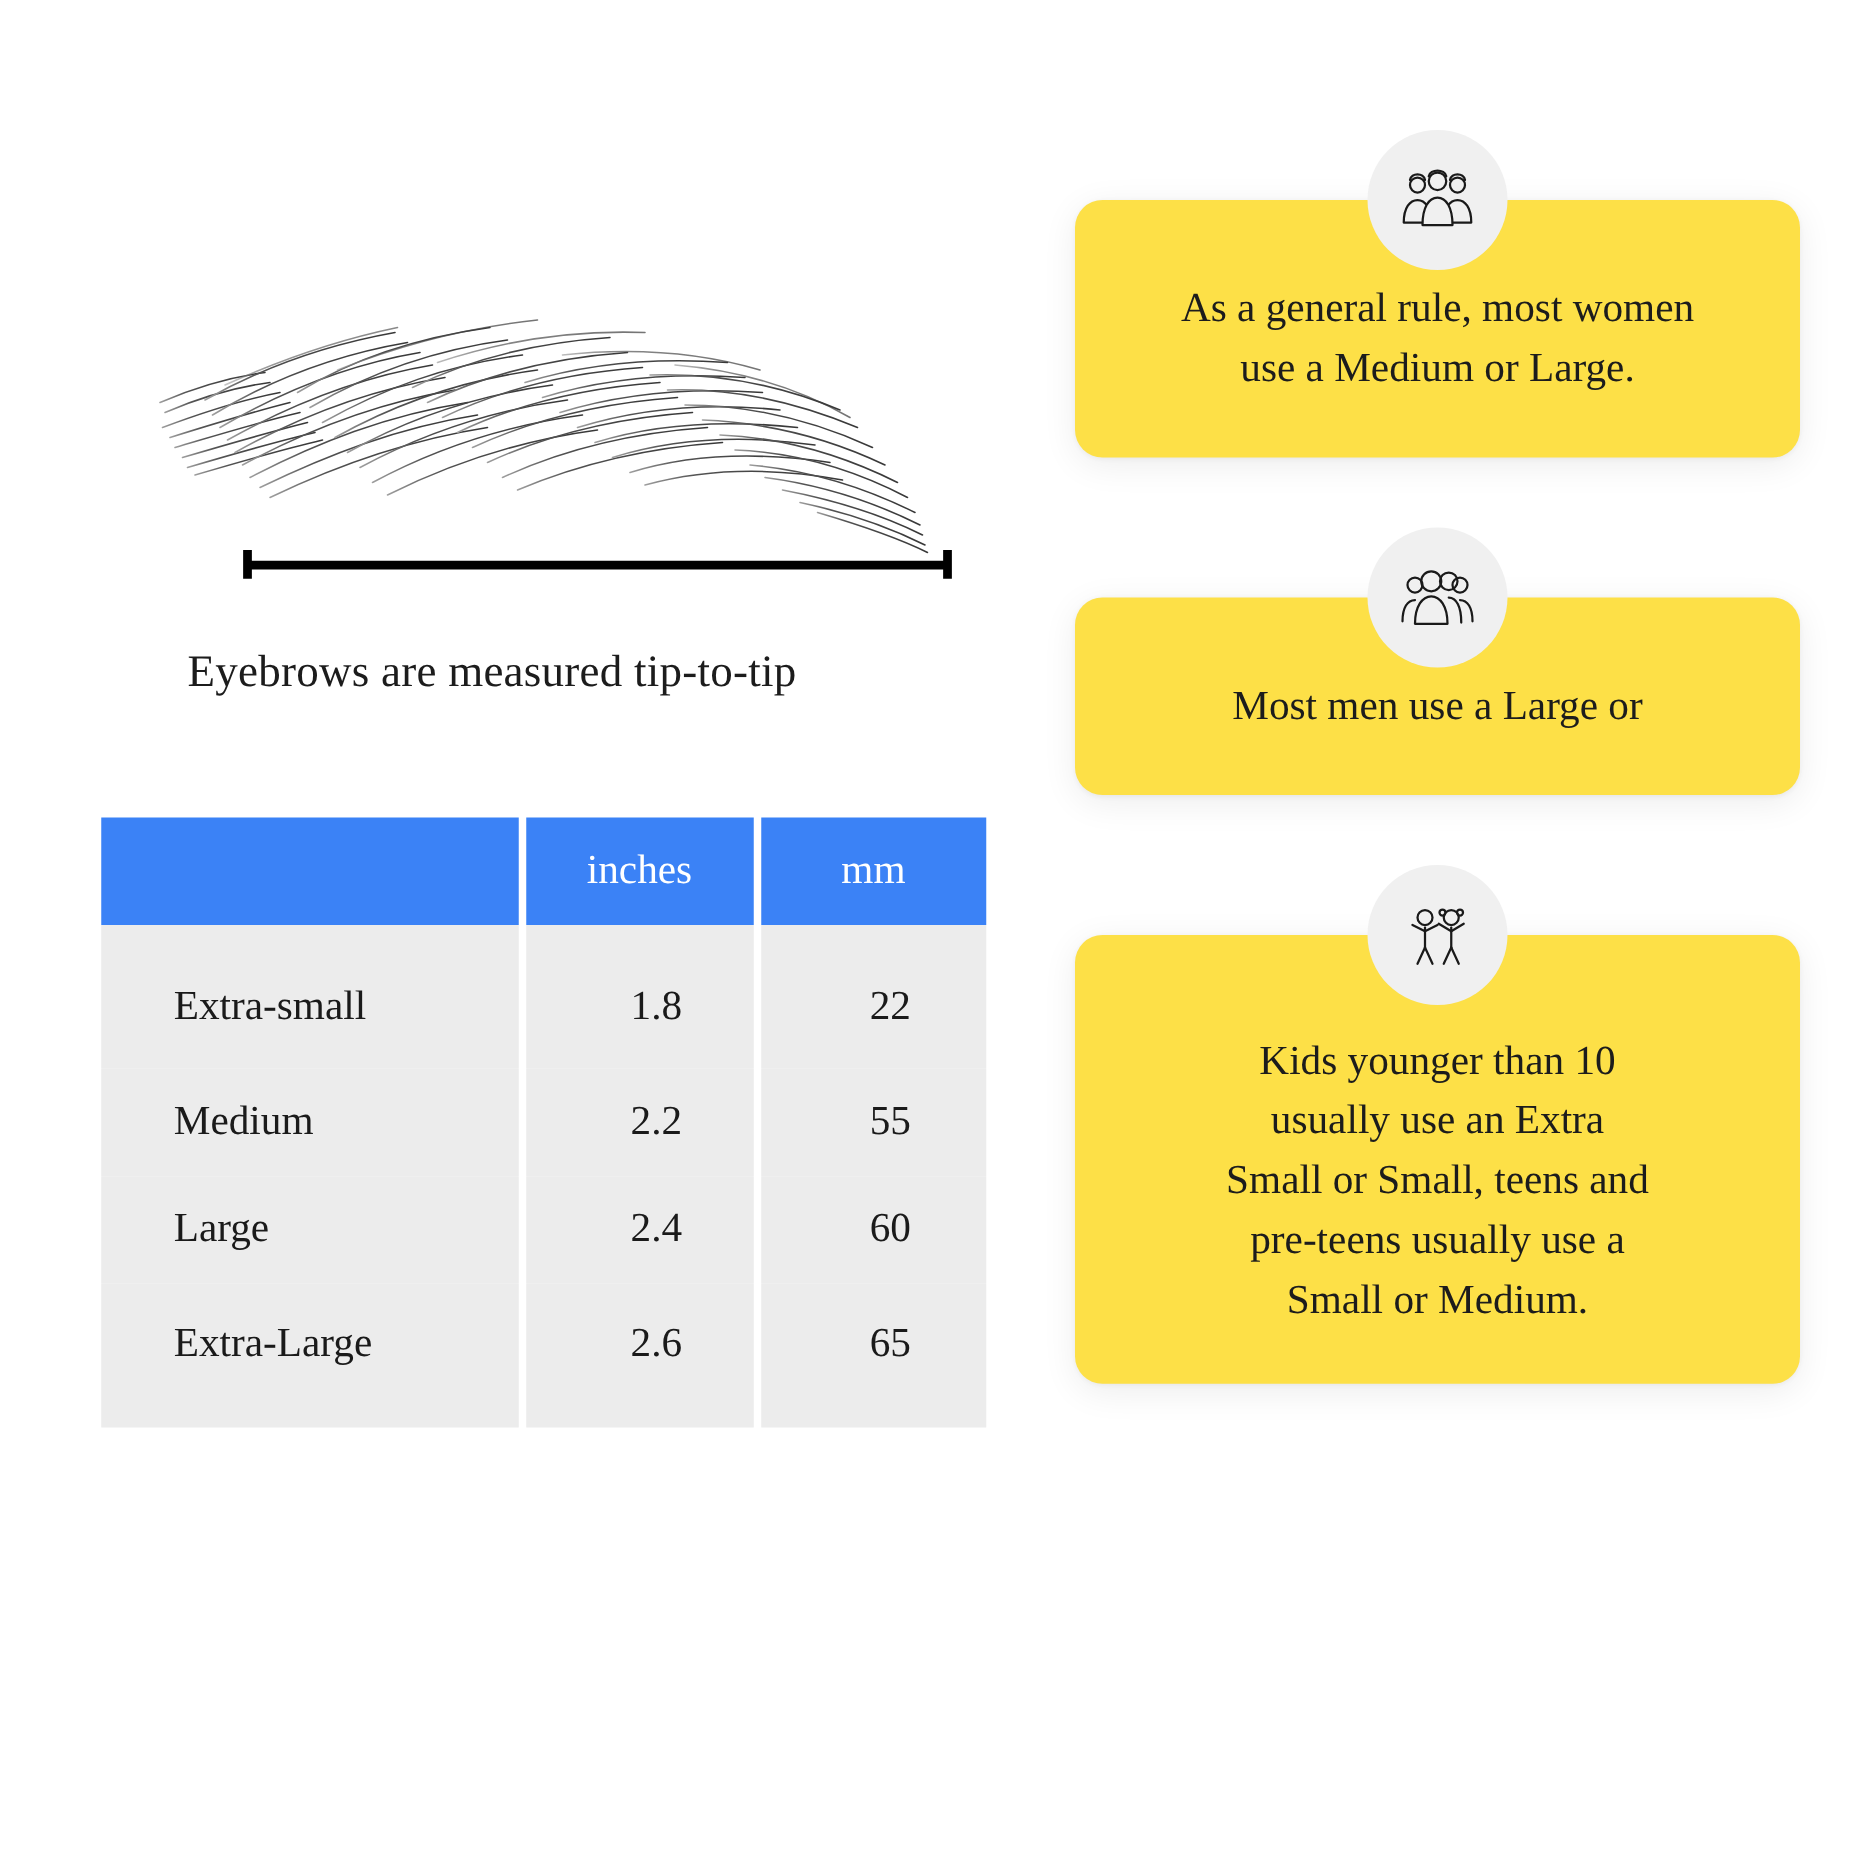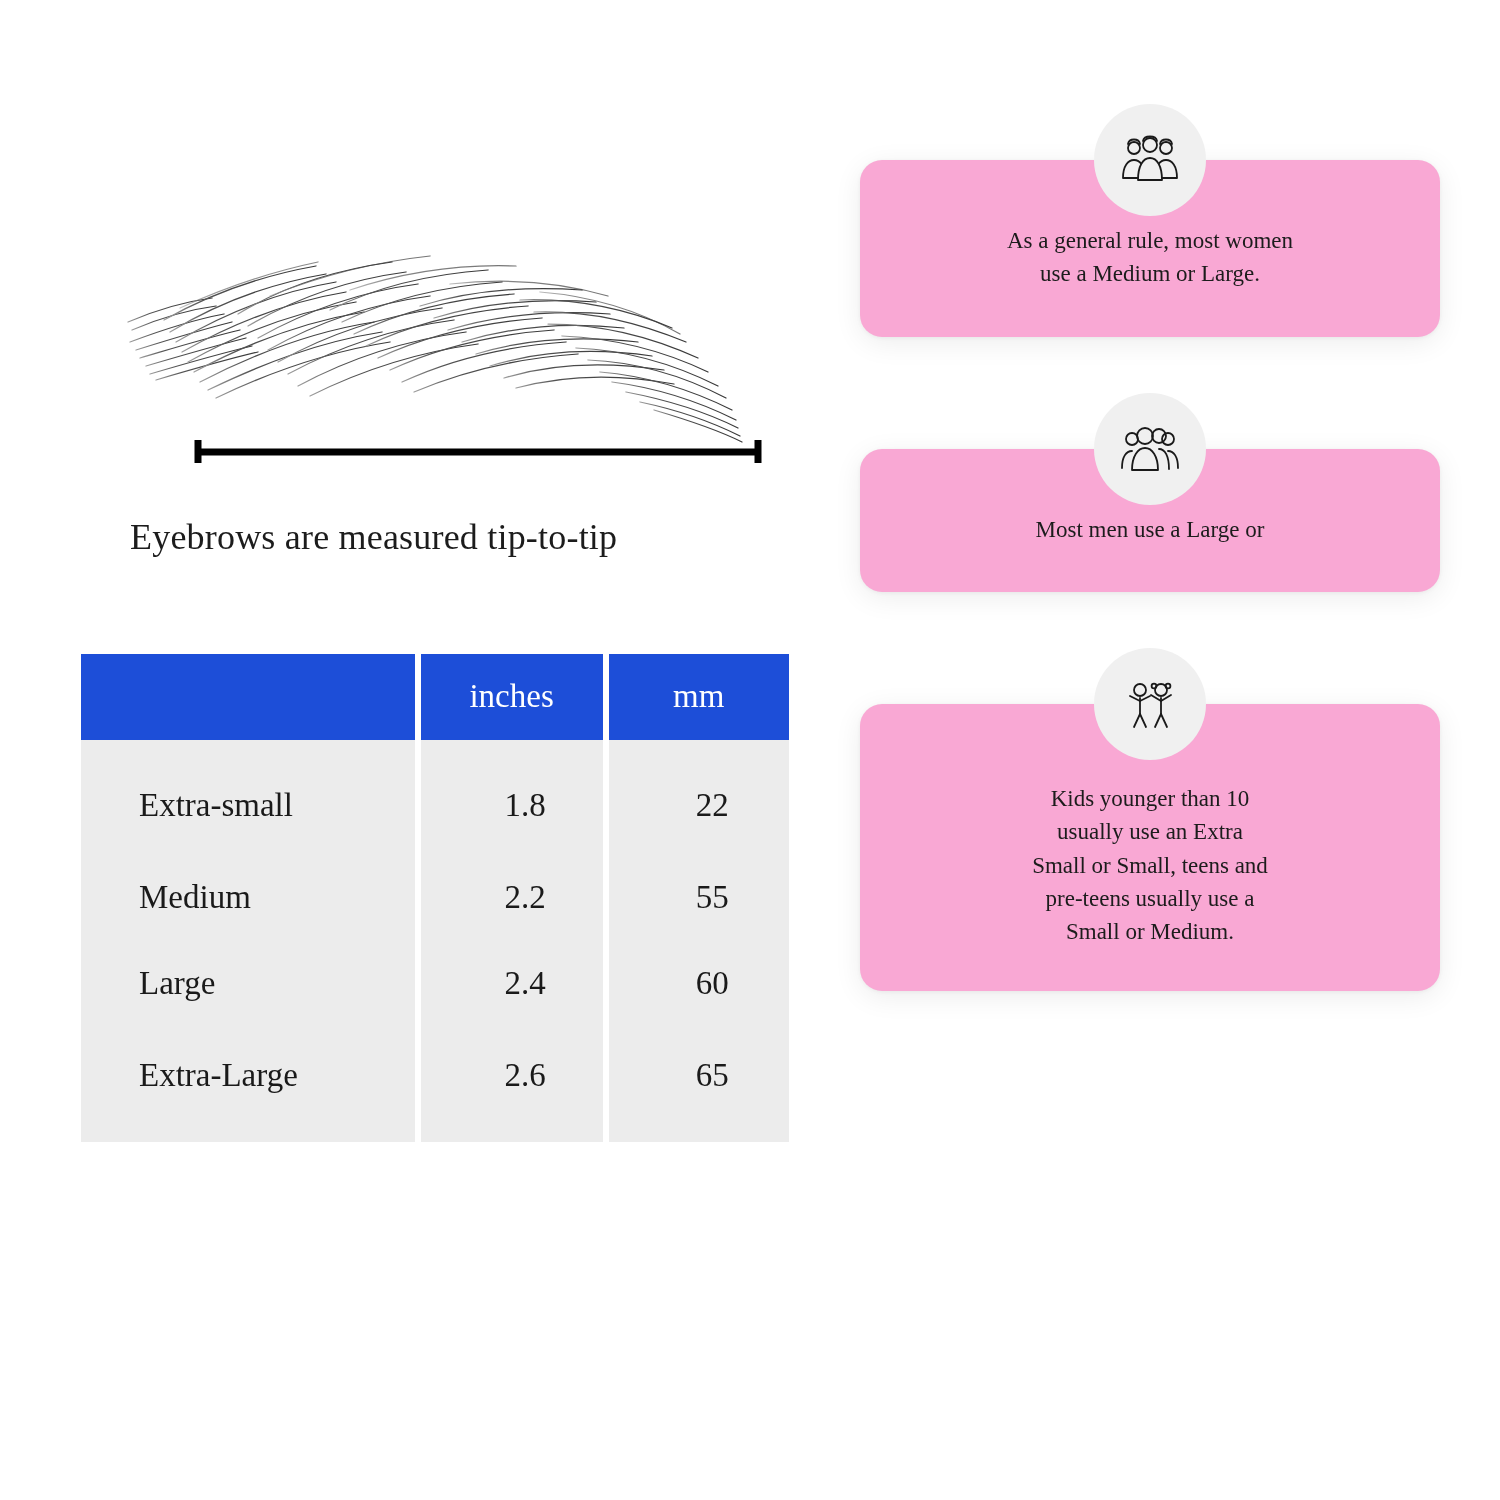--- a/index.html
+++ b/index.html
@@ -46,37 +46,37 @@
   .measure-bar {
     position: absolute;
     left: 73px;
     top: 288px;
     width: 570px;
     height: 26px;
   }
 
   .caption {
     margin-top: 30px;
-    margin-left: 55px;
+    margin-left: 75px;
     font-size: 36px;
     line-height: 1.55;
     letter-spacing: 0.2px;
     color: #1c1c1c;
     width: 640px;
   }
 
   
   .size-table {
     margin-top: 88px;
     width: 720px;
     border-collapse: separate;
     border-spacing: 6px 0;
   }
   .size-table th {
-    background: #1d4ed8;
+    background: #3b82f6;
     color: #ffffff;
     font-weight: normal;
     font-size: 33px;
     height: 84px;
     vertical-align: middle;
   }
   .size-table th.col-name { width: 342px; }
   .size-table th.col-in   { width: 186px; }
   .size-table th.col-mm   { width: 186px; }
 
@@ -108,26 +108,26 @@
   }
 
   .card-wrap {
     position: relative;
     margin-bottom: 112px;
   }
   .card-wrap:last-child { margin-bottom: 0; }
 
   .card {
     position: relative;
-    background: #f9a8d4;
+    background: #fde047;
     border-radius: 22px;
     box-shadow: 0 6px 28px rgba(0,0,0,0.075), 0 1px 4px rgba(0,0,0,0.05);
     padding: 64px 48px 46px 48px;
     text-align: center;
-    font-size: 23px;
+    font-size: 33px;
     line-height: 1.45;
     color: #1c1c1c;
   }
   .card.tall { padding: 78px 46px 42px 46px; }
 
   .icon-badge {
     position: absolute;
     left: 50%;
     transform: translateX(-50%);
     top: -56px;

